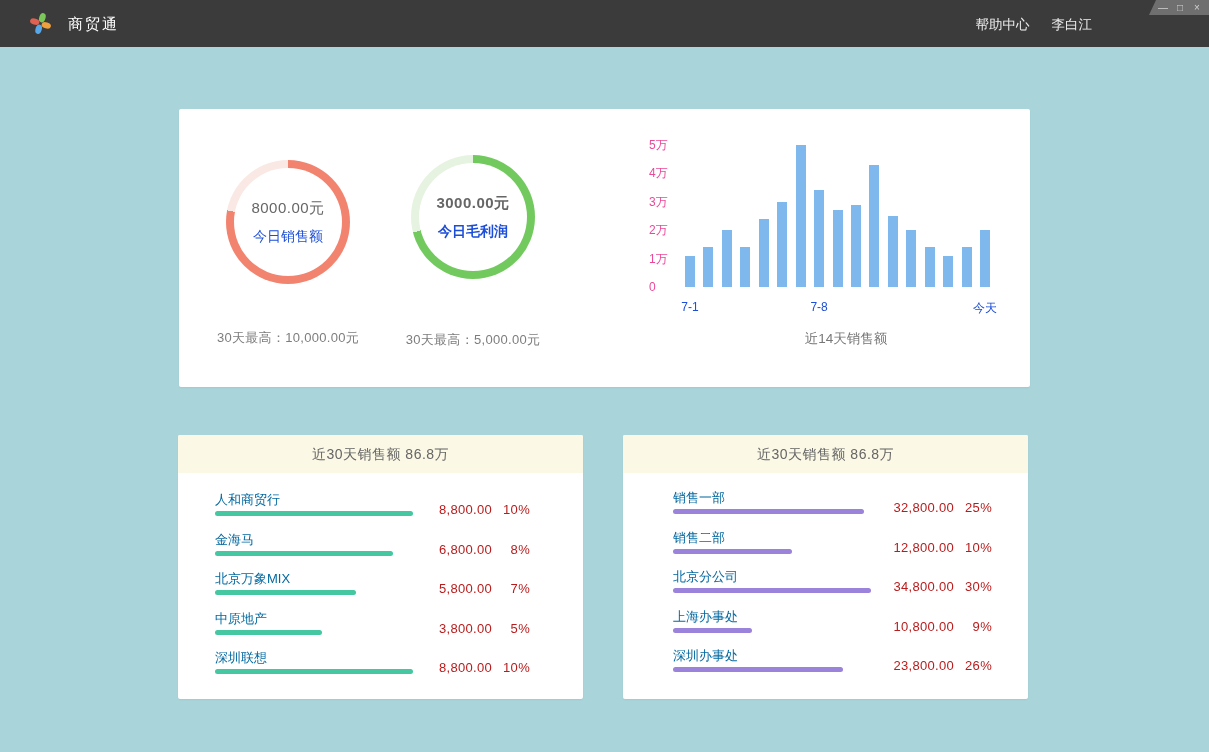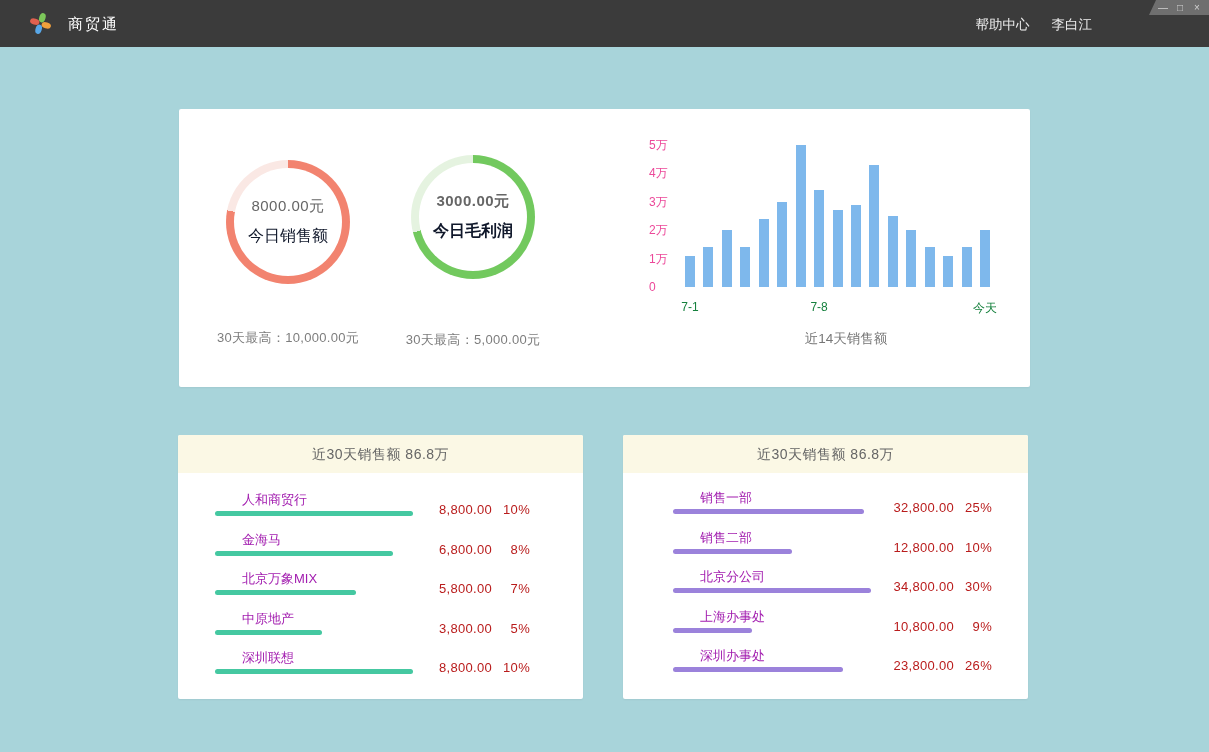--- a/index.html
+++ b/index.html
@@ -53,56 +53,56 @@
 
   
   .ring { position:absolute; width:124px; height:124px; border-radius:50%; }
   #ring-0 { left:47px;  top:51px; }
   #ring-1 { left:232px; top:46px; }
   .ring-hole {
     position:absolute; inset:8px; background:#FFFFFF; border-radius:50%;
     display:flex; flex-direction:column; align-items:center; justify-content:center; gap:10px;
   }
   .ring-value { font-size:15px; color:#666666; letter-spacing:0.5px; }
-  .ring-label { font-size:16px; color:#0f172a; }
+  .ring-label { font-size:14px; color:#1d4ed8; }
   .ring-footer {
     position:absolute; width:200px; text-align:center;
     font-size:13px; color:#7D7D7D; letter-spacing:0.3px;
   }
   #ring-footer-0 { left:9px;   top:220px; }
   #ring-footer-1 { left:194px; top:222px; }
 
   
   .bar-chart { position:absolute; left:466px; top:29px; width:362px; height:216px; }
   .y-tick { position:absolute; left:4px; width:32px; font-size:12px; color:#ec4899; line-height:16px; }
   .plot {
     position:absolute; left:40px; top:7px; width:305px; height:142px;
     display:flex; align-items:flex-end; justify-content:space-between;
   }
   .bar { width:10px; }
   .x-label {
     position:absolute; top:162px; transform:translateX(-50%);
-    font-size:12px; color:#15803d; white-space:nowrap;
+    font-size:12px; color:#1d4ed8; white-space:nowrap;
   }
   .chart-title {
     position:absolute; left:40px; top:192px; width:322px;
     text-align:center; font-size:13.5px; color:#777777;
   }
 
   
   .rank-header {
     height:38px; line-height:38px; text-align:center;
     background:#FBF8E5; color:#666666; font-size:14px;
     border-radius:2px 2px 0 0; letter-spacing:0.5px;
   }
   .rank-list { position:relative; }
   #customer-card .rank-list { padding:17px 53px 0 37px; }
   #dept-card .rank-list     { padding:15px 36px 0 50px; }
   .rank-row { position:relative; height:39.5px; }
-  .row-name { position:absolute; left:0; top:1px; font-size:13px; color:#a21caf;margin-left:27px; }
+  .row-name { position:absolute; left:0; top:1px; font-size:13px; color:#0369a1; }
   .row-bar  { position:absolute; left:0; top:21px; height:5px; border-radius:2.5px; }
   .row-nums { position:absolute; right:0; top:12px; display:flex; font-size:13px; color:#b91c1c; letter-spacing:0.3px; }
   .row-value { min-width:80px; text-align:right; }
   .row-pct   { width:38px; text-align:right; }
 </style>
 </head>
 <body>
 
 <div class="titlebar">
   <div class="logo">

